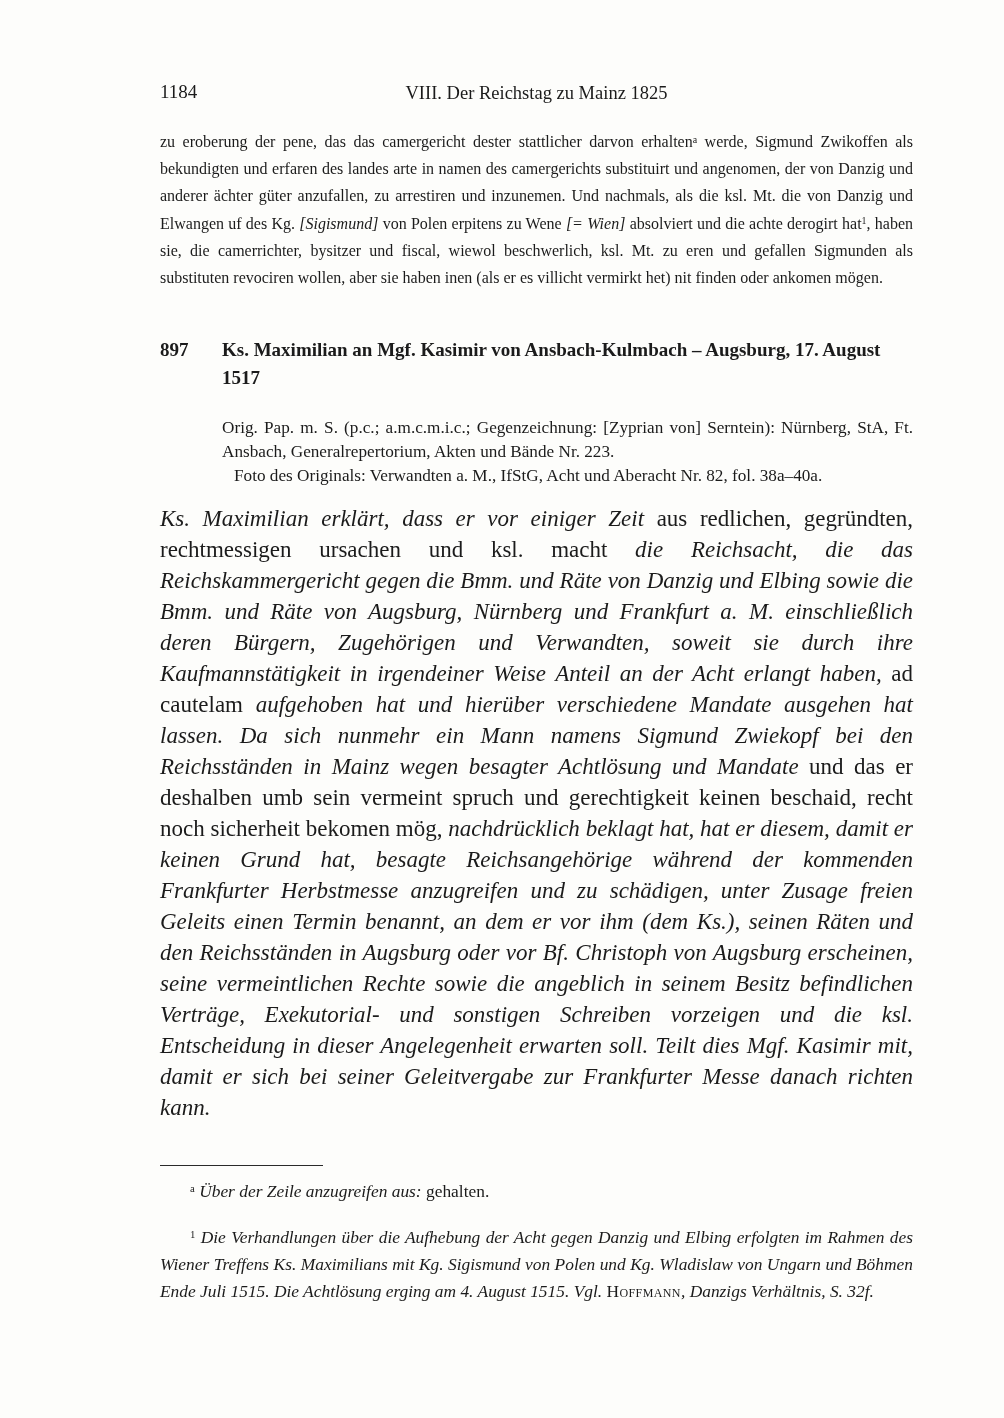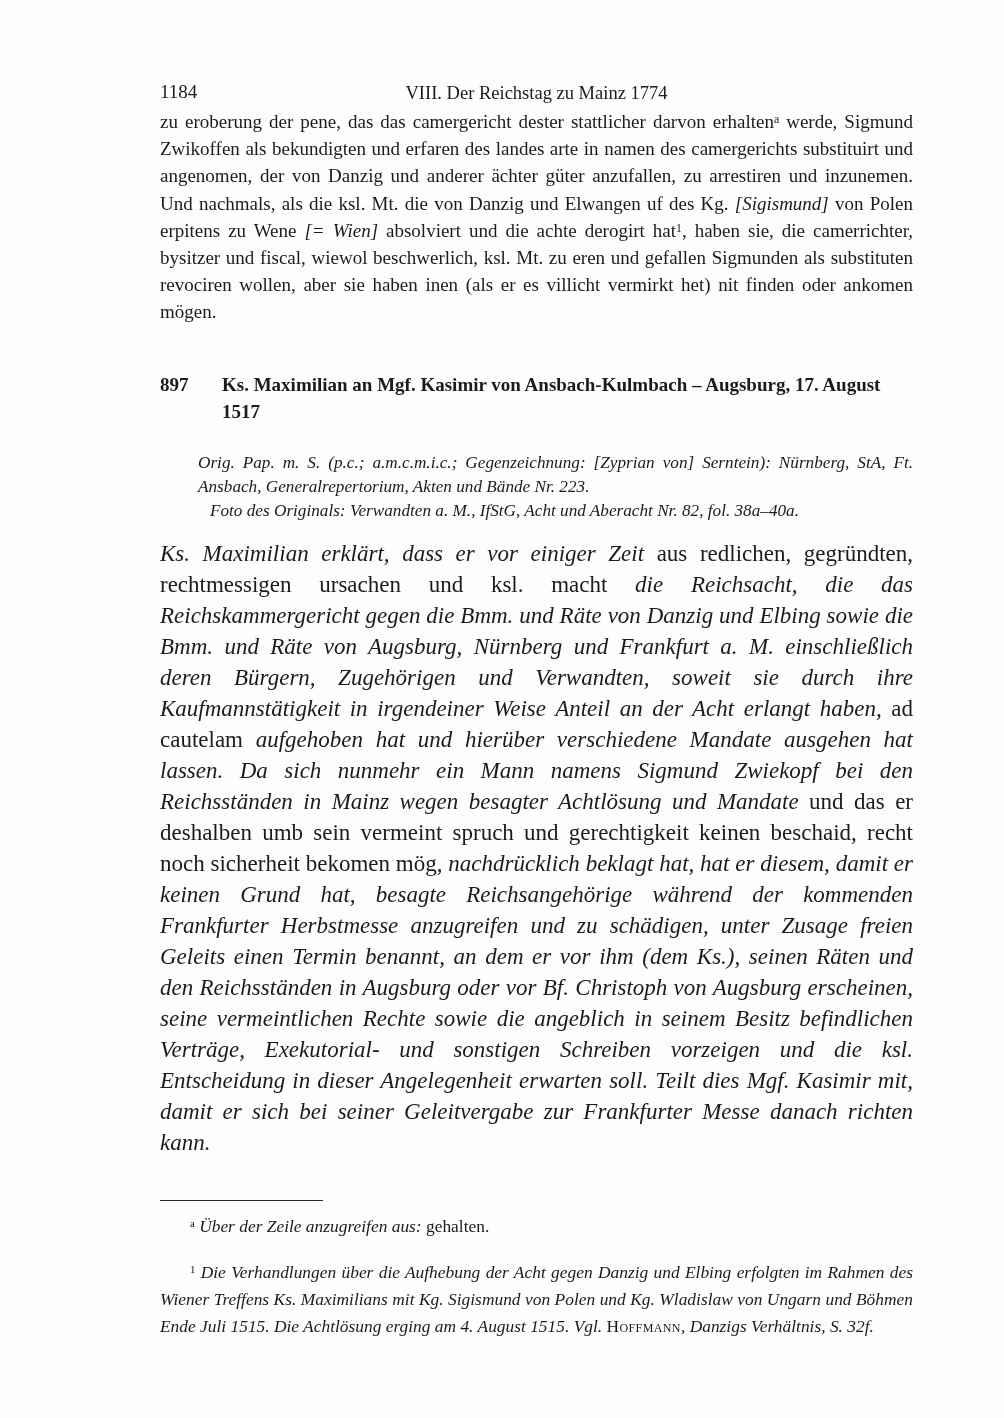--- a/index.html
+++ b/index.html
@@ -21,21 +21,22 @@
   }
   .page-header {
     position: relative;
     height: 28px;
     font-size: 18.5px;
     line-height: 24px;
   }
   .page-number { position: absolute; left: 0; top: 0; font-size: 19px; }
   .running-head { position: absolute; left: 0; right: 0; top: 1px; text-align: center; }
   .body-par {
-    font-size: 19px;
+    margin-top: 20px;
+    font-size: 16px;
     line-height: 27.2px;
     text-align: justify;
   }
   sup {
     font-size: 0.62em;
     line-height: 0;
     vertical-align: baseline;
     position: relative;
     top: -0.45em;
   }
@@ -43,22 +44,21 @@
     margin-top: 45px;
     display: flex;
     font-weight: bold;
     font-size: 19px;
     line-height: 27.5px;
   }
   .entry-number { width: 62px; flex-shrink: 0; }
   .entry-title { flex: 1; }
   .source-note {
     margin-top: 25px;
-    margin-left: 38px;
-    font-style: italic;
+    margin-left: 62px;
     font-size: 17.2px;
     line-height: 24px;
     text-align: justify;
   }
   .source-par.indent { text-indent: 12px; }
   .summary {
     margin-top: 15px;
     font-size: 23px;
     line-height: 31px;
     text-align: justify;
@@ -80,21 +80,21 @@
   .footnote-1 { margin-top: 19px; text-align: justify; }
 </style>
 </head>
 <body>
 
 <div class="page">
   <div class="text-block">
 
     <header class="page-header">
       <span class="page-number">1184</span>
-      <span class="running-head">VIII. Der Reichstag zu Mainz 1774</span>
+      <span class="running-head">VIII. Der Reichstag zu Mainz 1825</span>
     </header>
 
     <p class="body-par"><span class="seg-r">zu eroberung der pene, das das camergericht dester stattlicher darvon erhalten</span><sup>a</sup><span class="seg-r"> werde, Sigmund Zwikoffen als bekundigten und erfaren des landes arte in namen des camergerichts substituirt und angenomen, der von Danzig und anderer ächter güter anzufallen, zu arrestiren und inzunemen. Und nachmals, als die ksl. Mt. die von Danzig und Elwangen uf des Kg. </span><span class="seg-i">[Sigismund]</span><span class="seg-r"> von Polen erpitens zu Wene </span><span class="seg-i">[= Wien]</span><span class="seg-r"> absolviert und die achte derogirt hat</span><sup>1</sup><span class="seg-r">, haben sie, die camerrichter, bysitzer und fiscal, wiewol beschwerlich, ksl. Mt. zu eren und gefallen Sigmunden als substituten revociren wollen, aber sie haben inen (als er es villicht vermirkt het) nit finden oder ankomen mögen.</span></p>
 
     <div class="entry-heading">
       <span class="entry-number">897</span>
       <span class="entry-title">Ks. Maximilian an Mgf. Kasimir von Ansbach-Kulmbach – Augsburg, 17. August 1517</span>
     </div>
 
     <div class="source-note">

